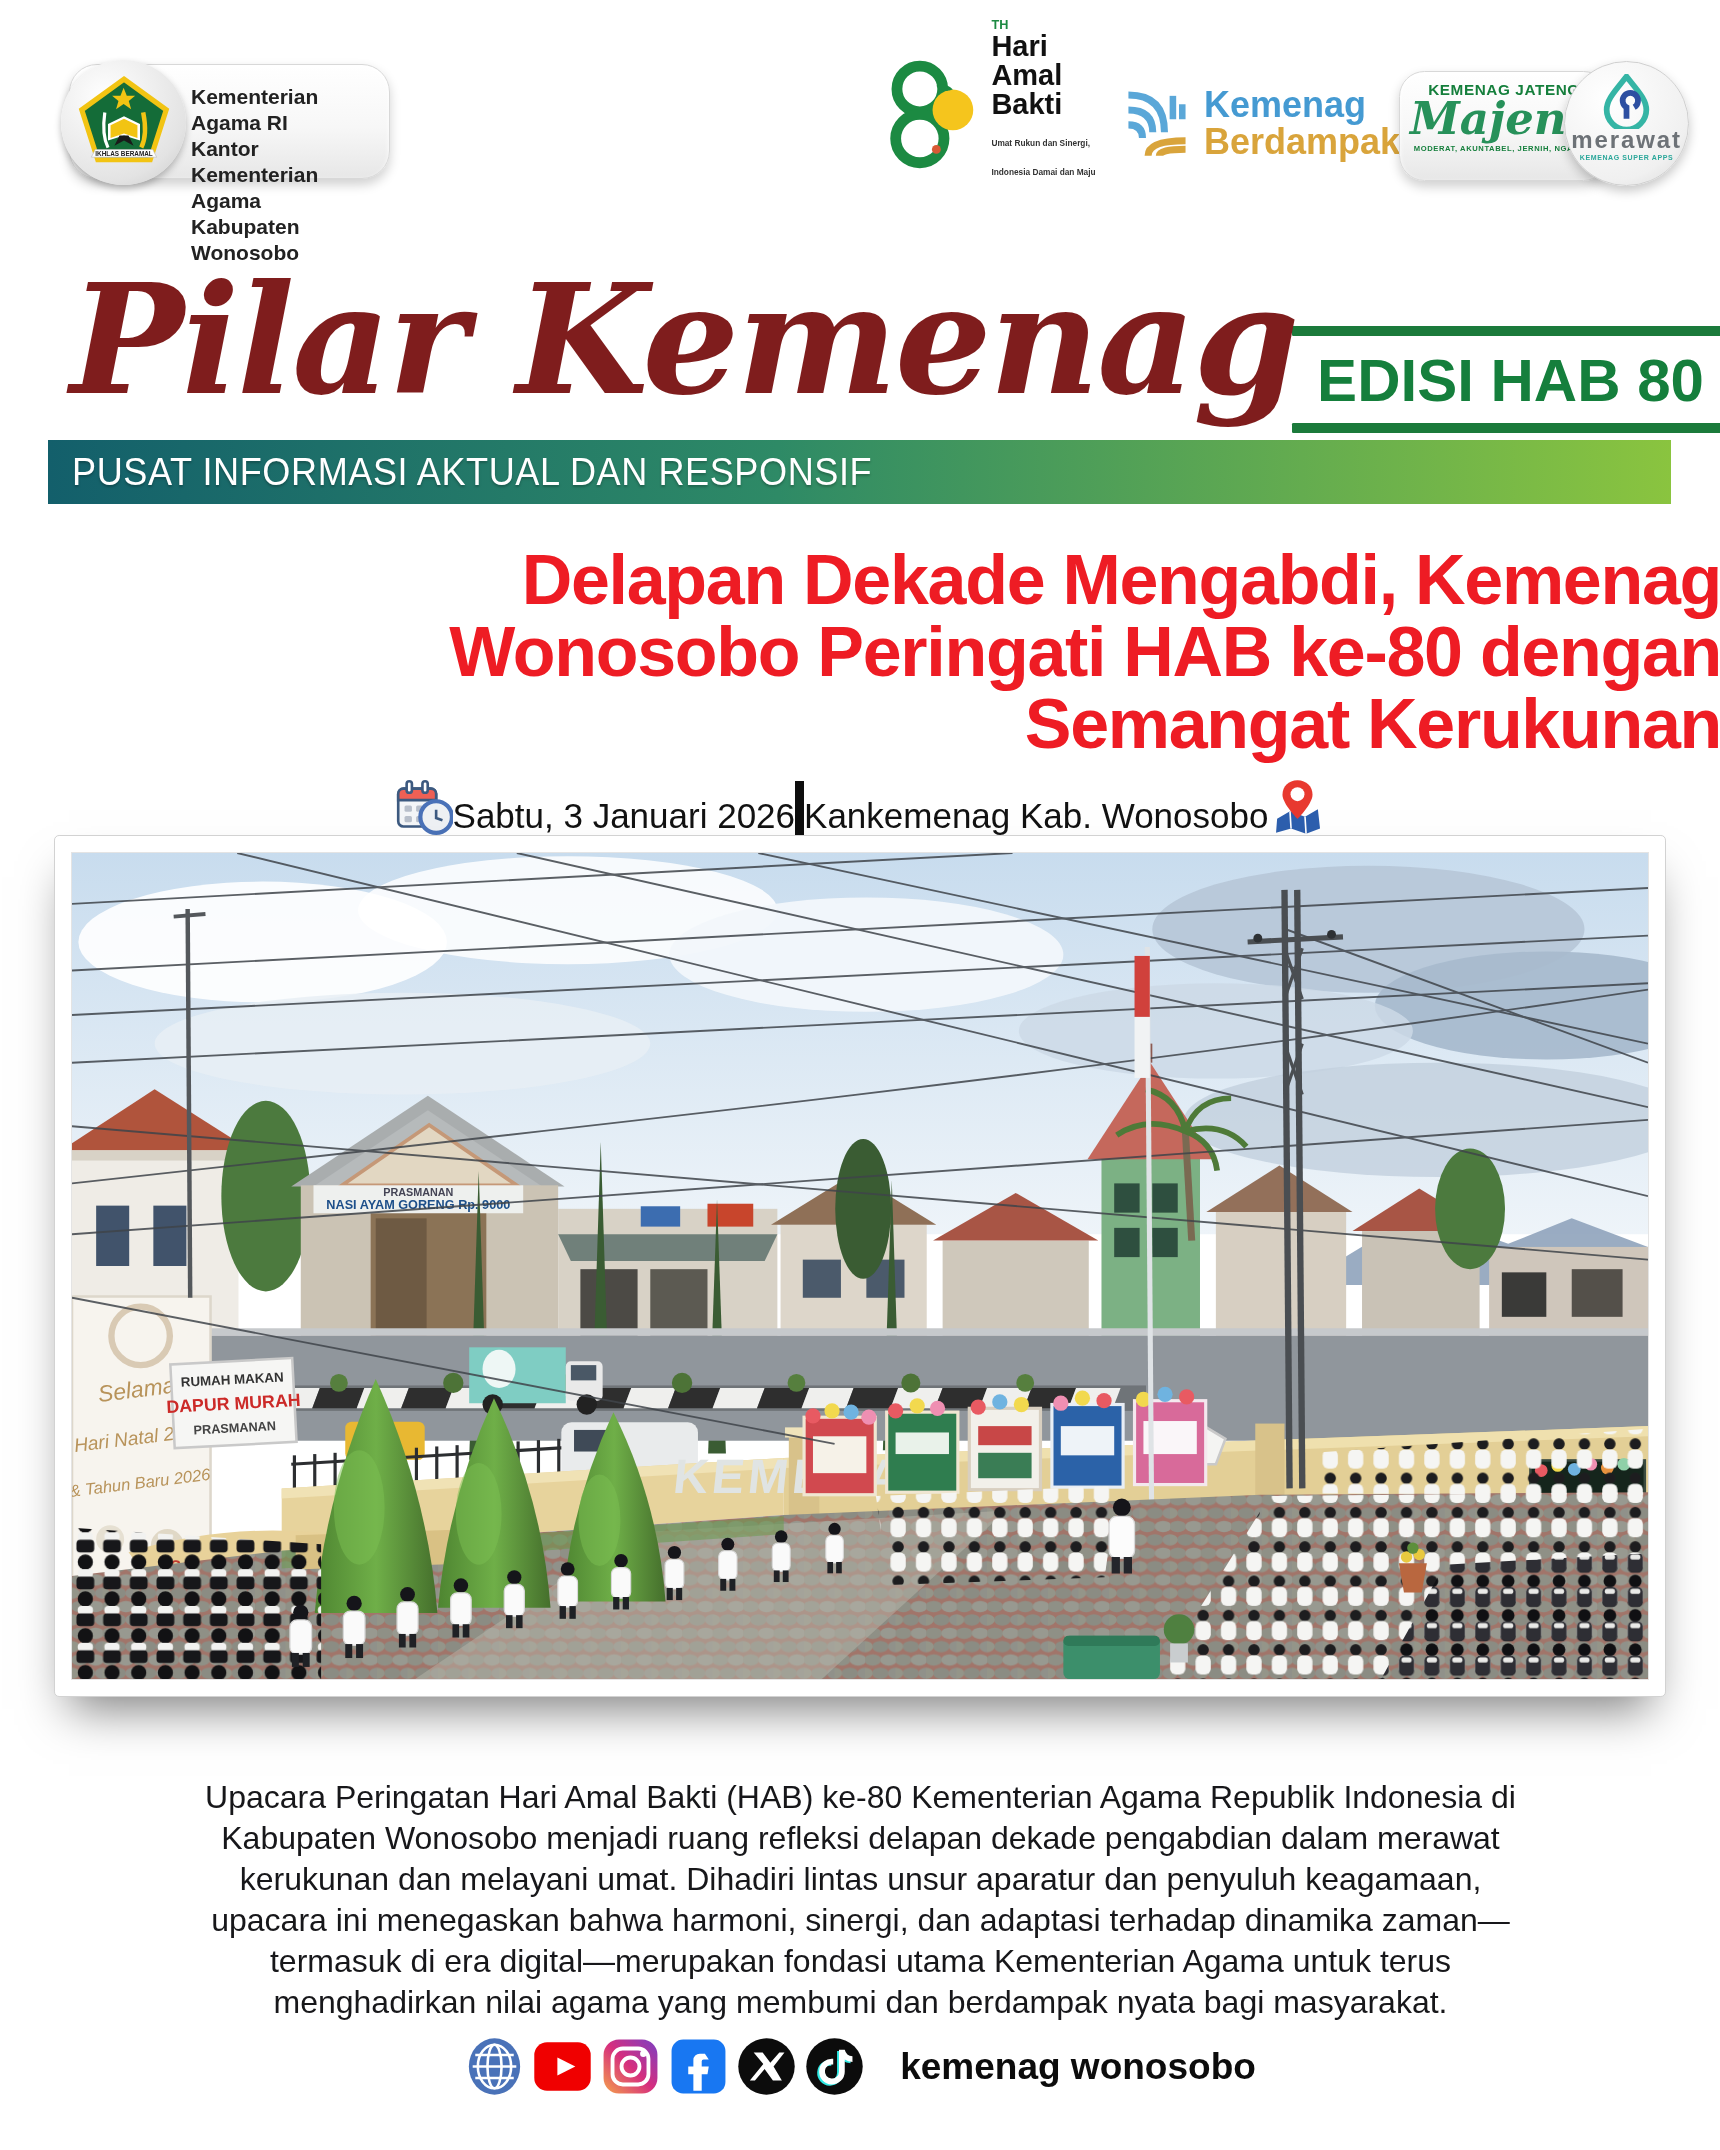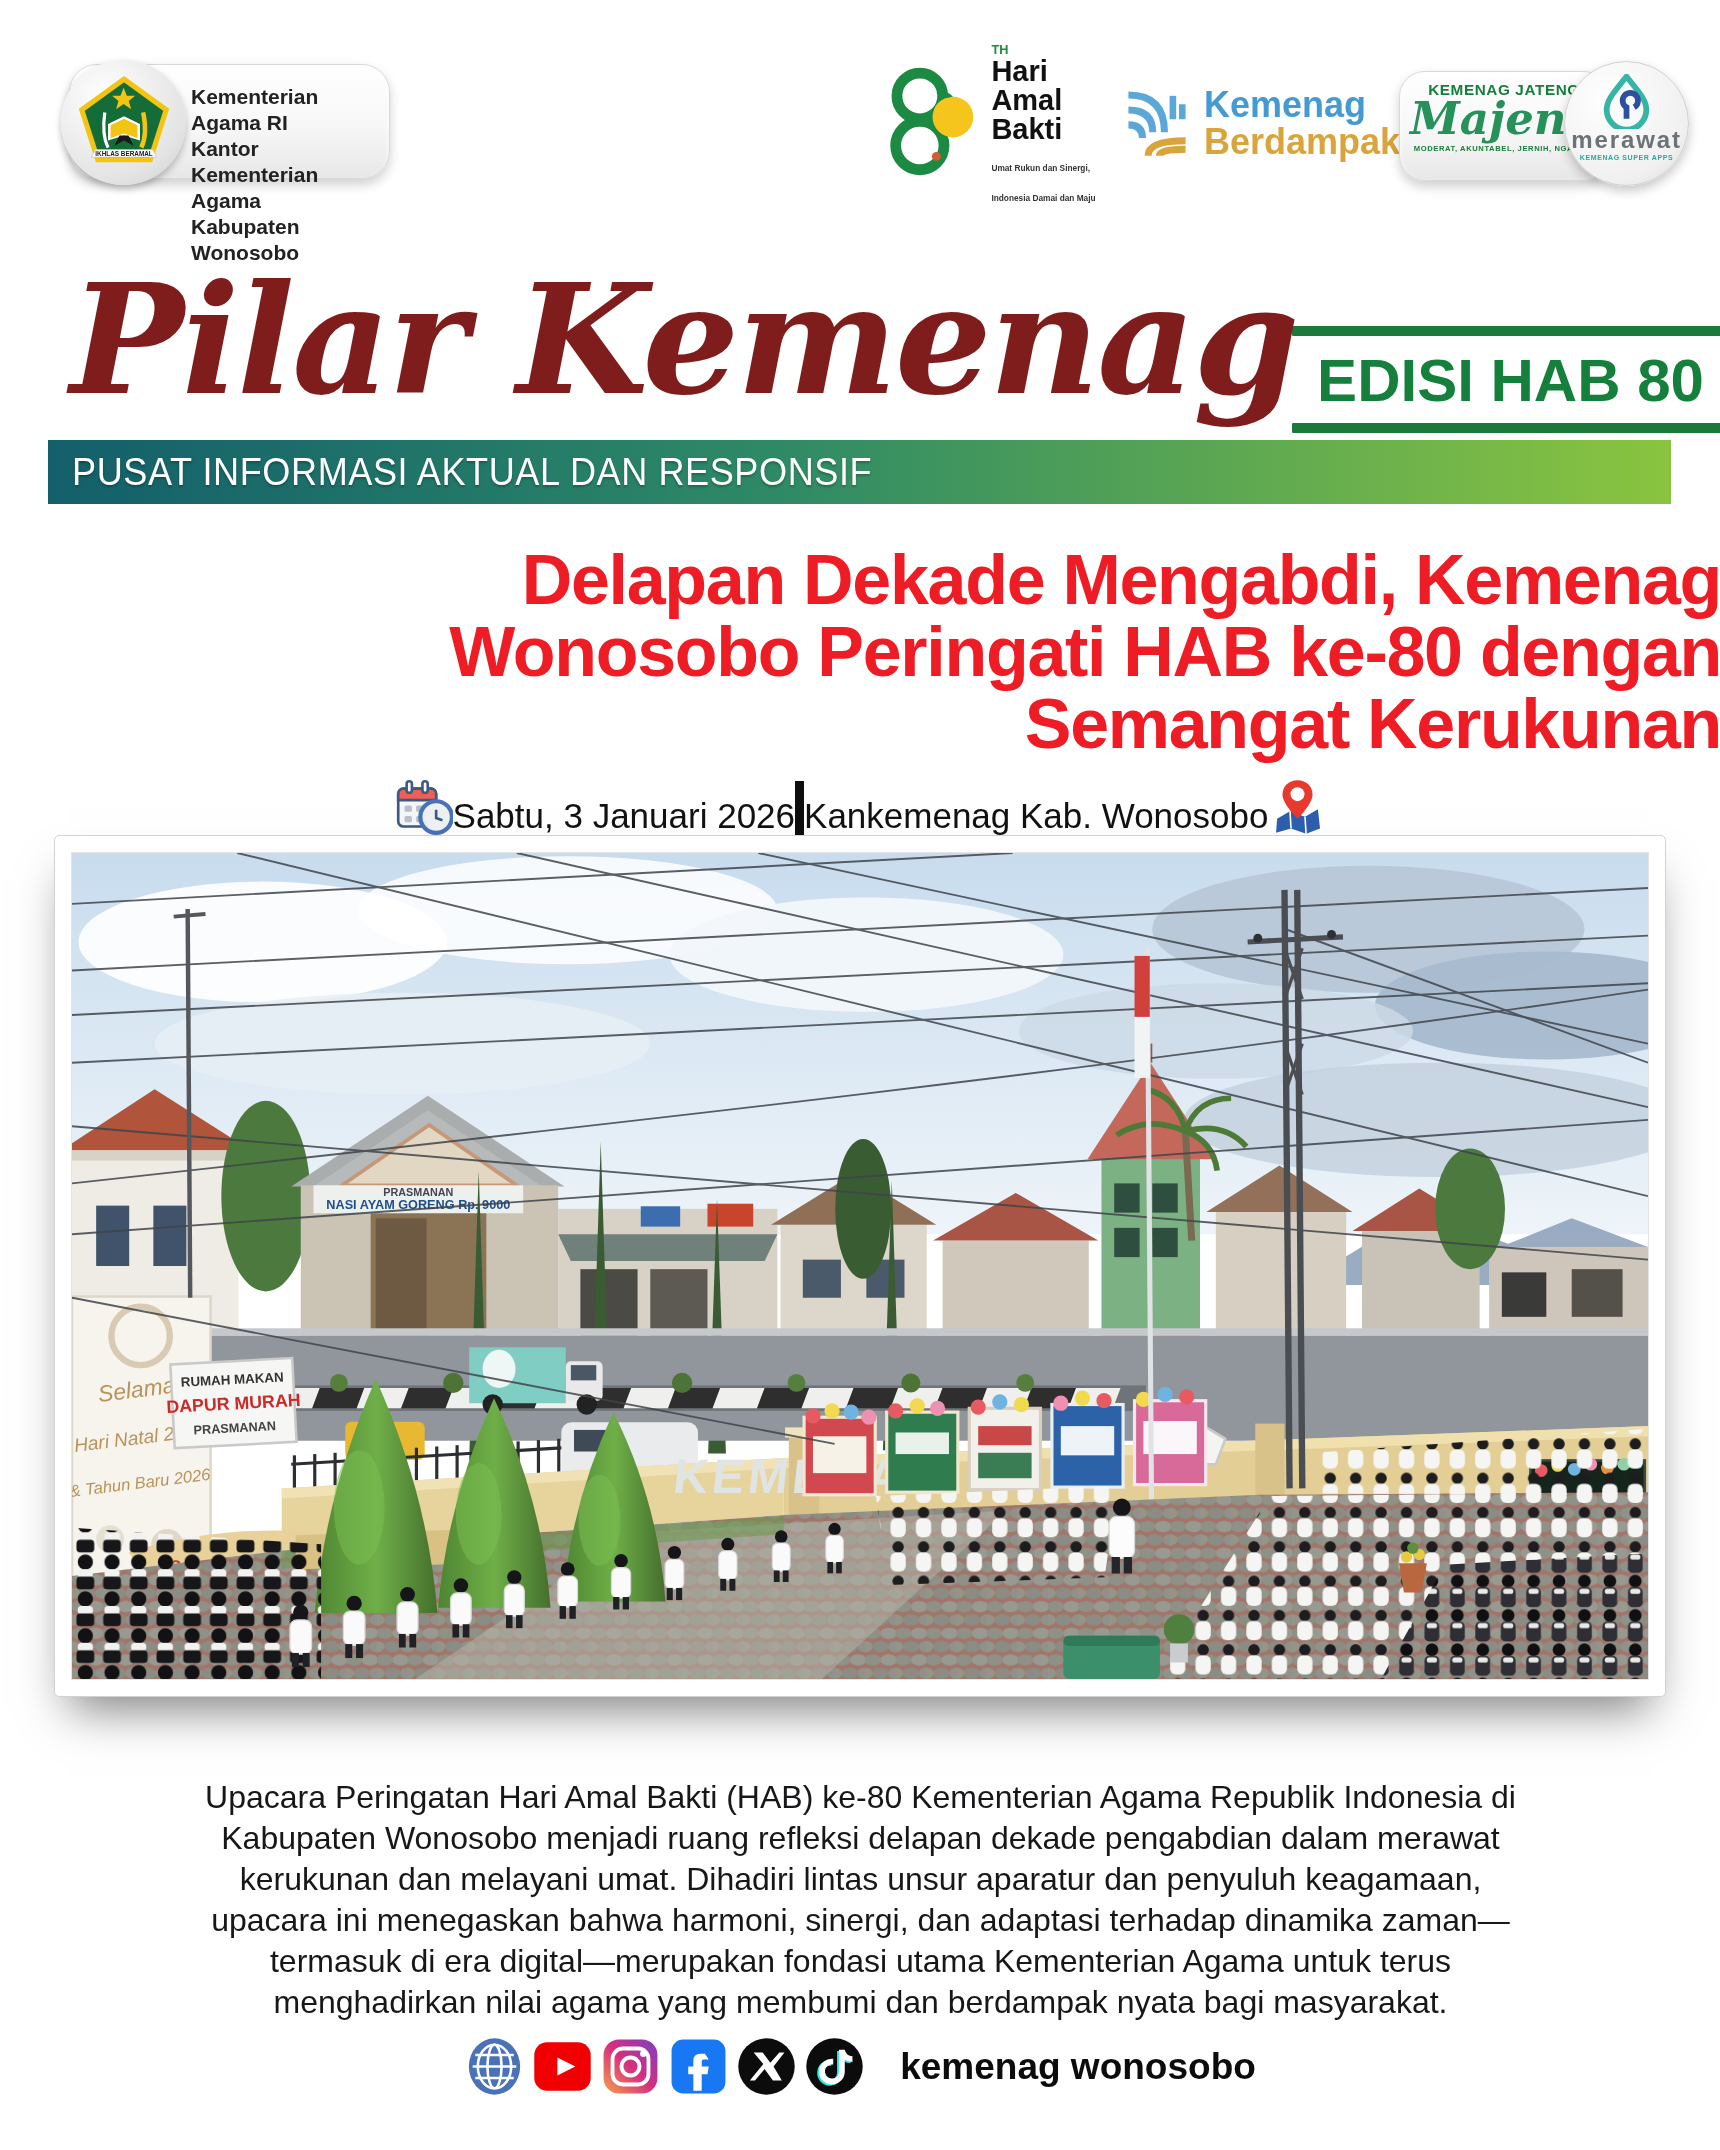--- a/index.html
+++ b/index.html
@@ -9,21 +9,21 @@
   
   .pill{background:linear-gradient(180deg,#ffffff 0%,#f7f7f7 55%,#e7e7e7 100%);
         border:1.3px solid #d8d8d8;border-radius:28px;
         box-shadow:0 5.1px 10.2px rgba(0,0,0,.18), inset 0 2.5px 5.1px #fff}
   .left-badge{left:69px;top:64px;width:319px;height:113px}
   .left-badge .badge-text{position:absolute;left:121px;top:19px;font-weight:bold;
         font-size:21px;line-height:26px;color:#222;letter-spacing:0}
   .emblem{position:absolute;left:-9px;top:-5.1px;width:125px;height:125px;border-radius:50%;
         background:radial-gradient(circle at 35% 30%,#ffffff,#e3e3e3 70%,#c9c9c9);
         box-shadow:0 3.8px 7.6px rgba(0,0,0,.25);display:flex;align-items:center;justify-content:center}
-  .hab-logo{left:889px;top:61px;width:217px;height:124px;display:flex;align-items:center}
+  .hab-logo{left:889px;top:54px;width:217px;height:124px;display:flex;align-items:flex-end}
   .hab-text{margin-left:6.4px}
   .hab-text .big{font-size:29px;line-height:29px;font-weight:800;color:#111}
   .hab-text .tag{font-size:8.3px;line-height:9.6px;font-weight:bold;color:#333;margin-top:20px}
   .hab-th{font-size:12.7px;font-weight:bold;color:#1c8a42;vertical-align:top}
   .berdampak{left:1120px;top:69px;width:280px;height:108px;display:flex;align-items:center}
   .berdampak .t1{font-size:36px;font-weight:bold;color:#459ad2;line-height:37px}
   .berdampak .t2{font-size:36px;font-weight:bold;color:#d9a43b;line-height:37px}
   .majeng{left:1399px;top:71px;width:210px;height:110px;border-radius:25.5px;text-align:center;padding-top:9px;box-sizing:border-box}
   .majeng .top{font-size:15.3px;font-weight:800;color:#157f3c;letter-spacing:0.6px}
   .majeng .script{font-family:"DejaVu Serif",serif;font-style:italic;font-weight:bold;

